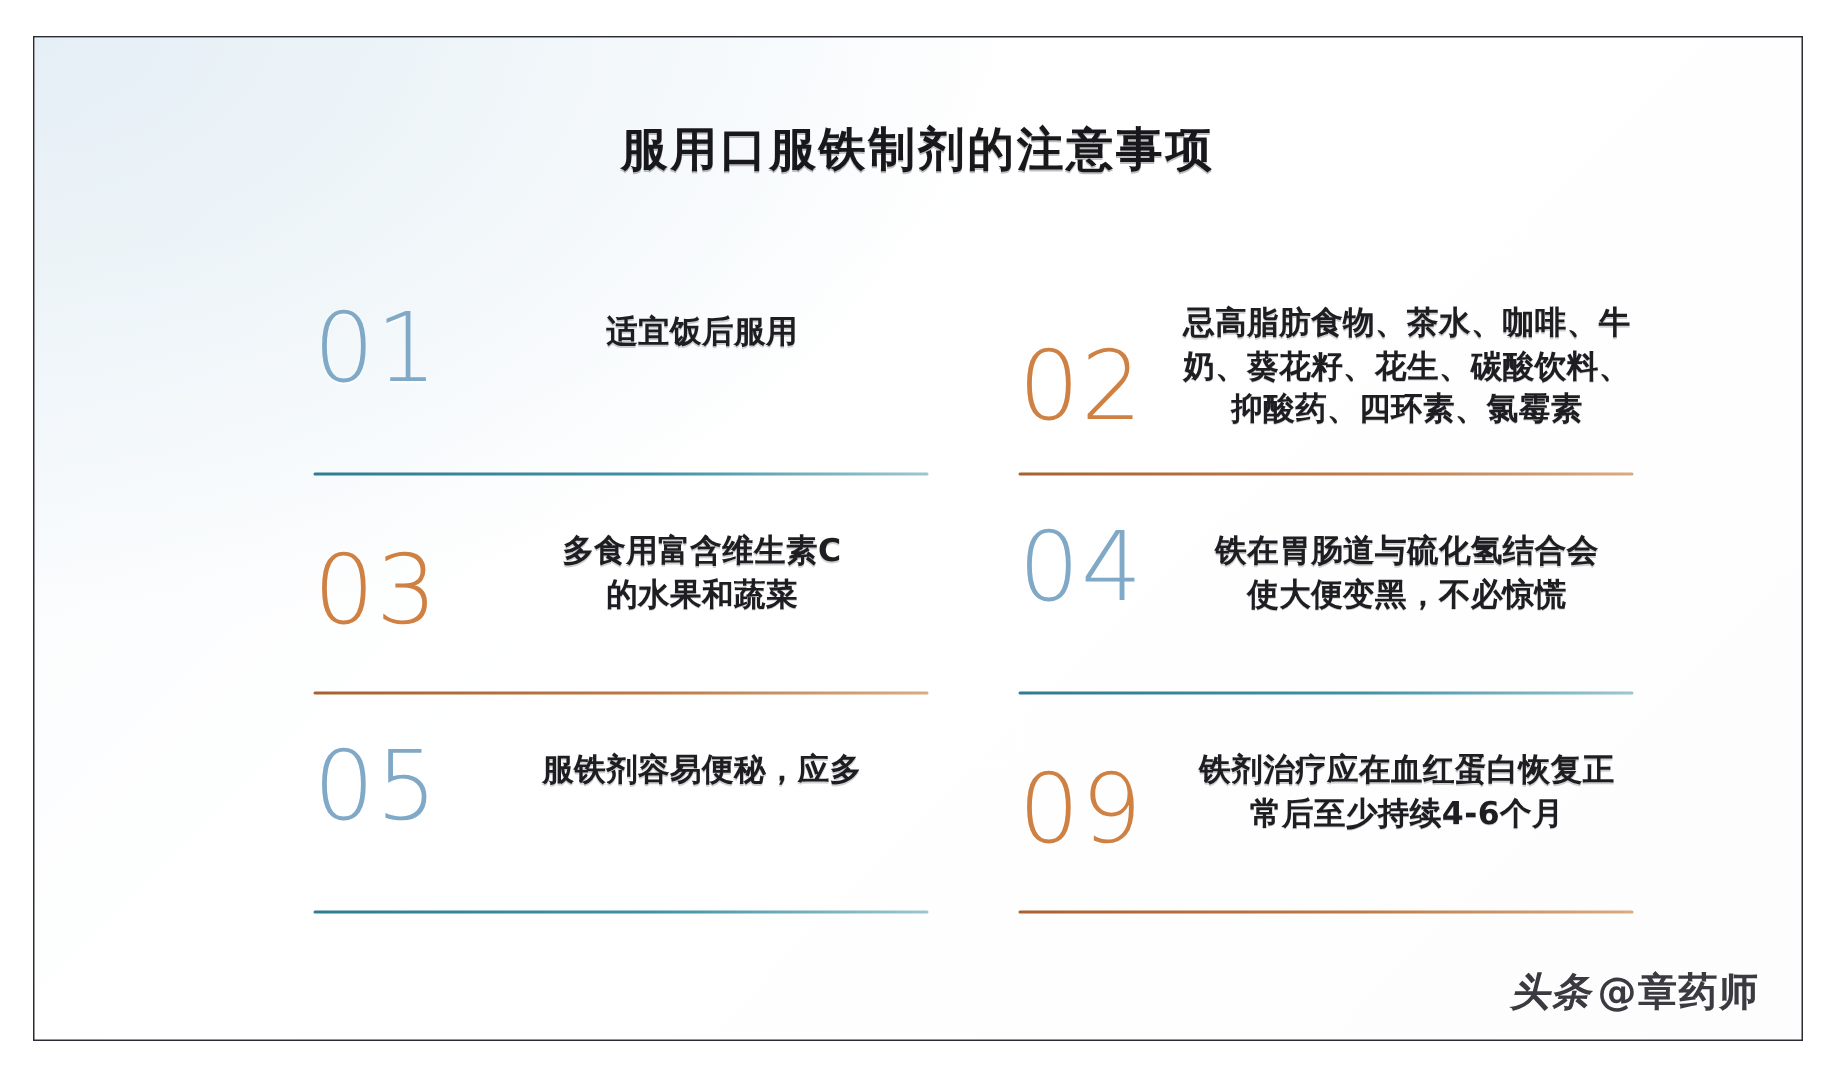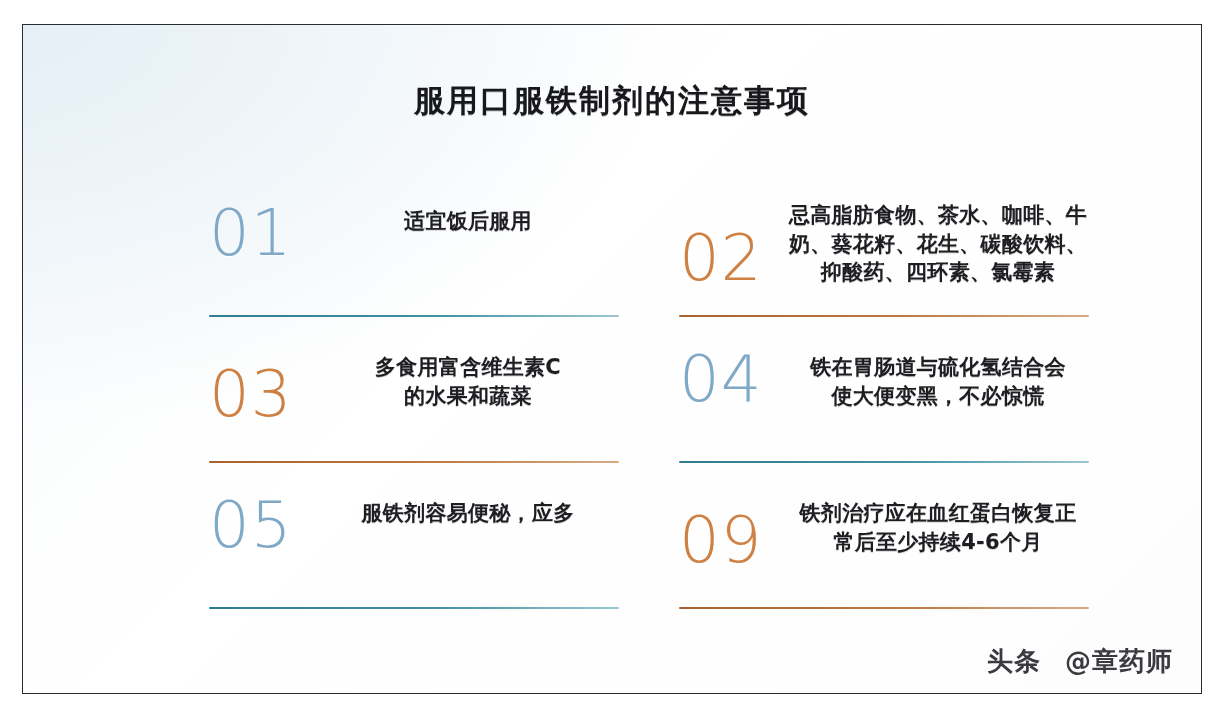--- a/index.html
+++ b/index.html
@@ -127,21 +127,21 @@
     position: absolute;
     right: 28px;
     bottom: 14px;
     font-size: 26px;
     font-weight: bold;
     color: #2a2a30;
     letter-spacing: 1px;
     opacity: 0.92;
     white-space: nowrap;
   }
-  .watermark .wm-brand { margin-right: 24px; }
+  .watermark .wm-brand { margin-right: 4px; font-style: italic; }
 </style>
 </head>
 <body>
 
 <div class="slide-frame">
 
   <div class="slide-title">服用口服铁制剂的注意事项</div>
 
   <div class="items-grid">
       <div class="item tone-blue">

